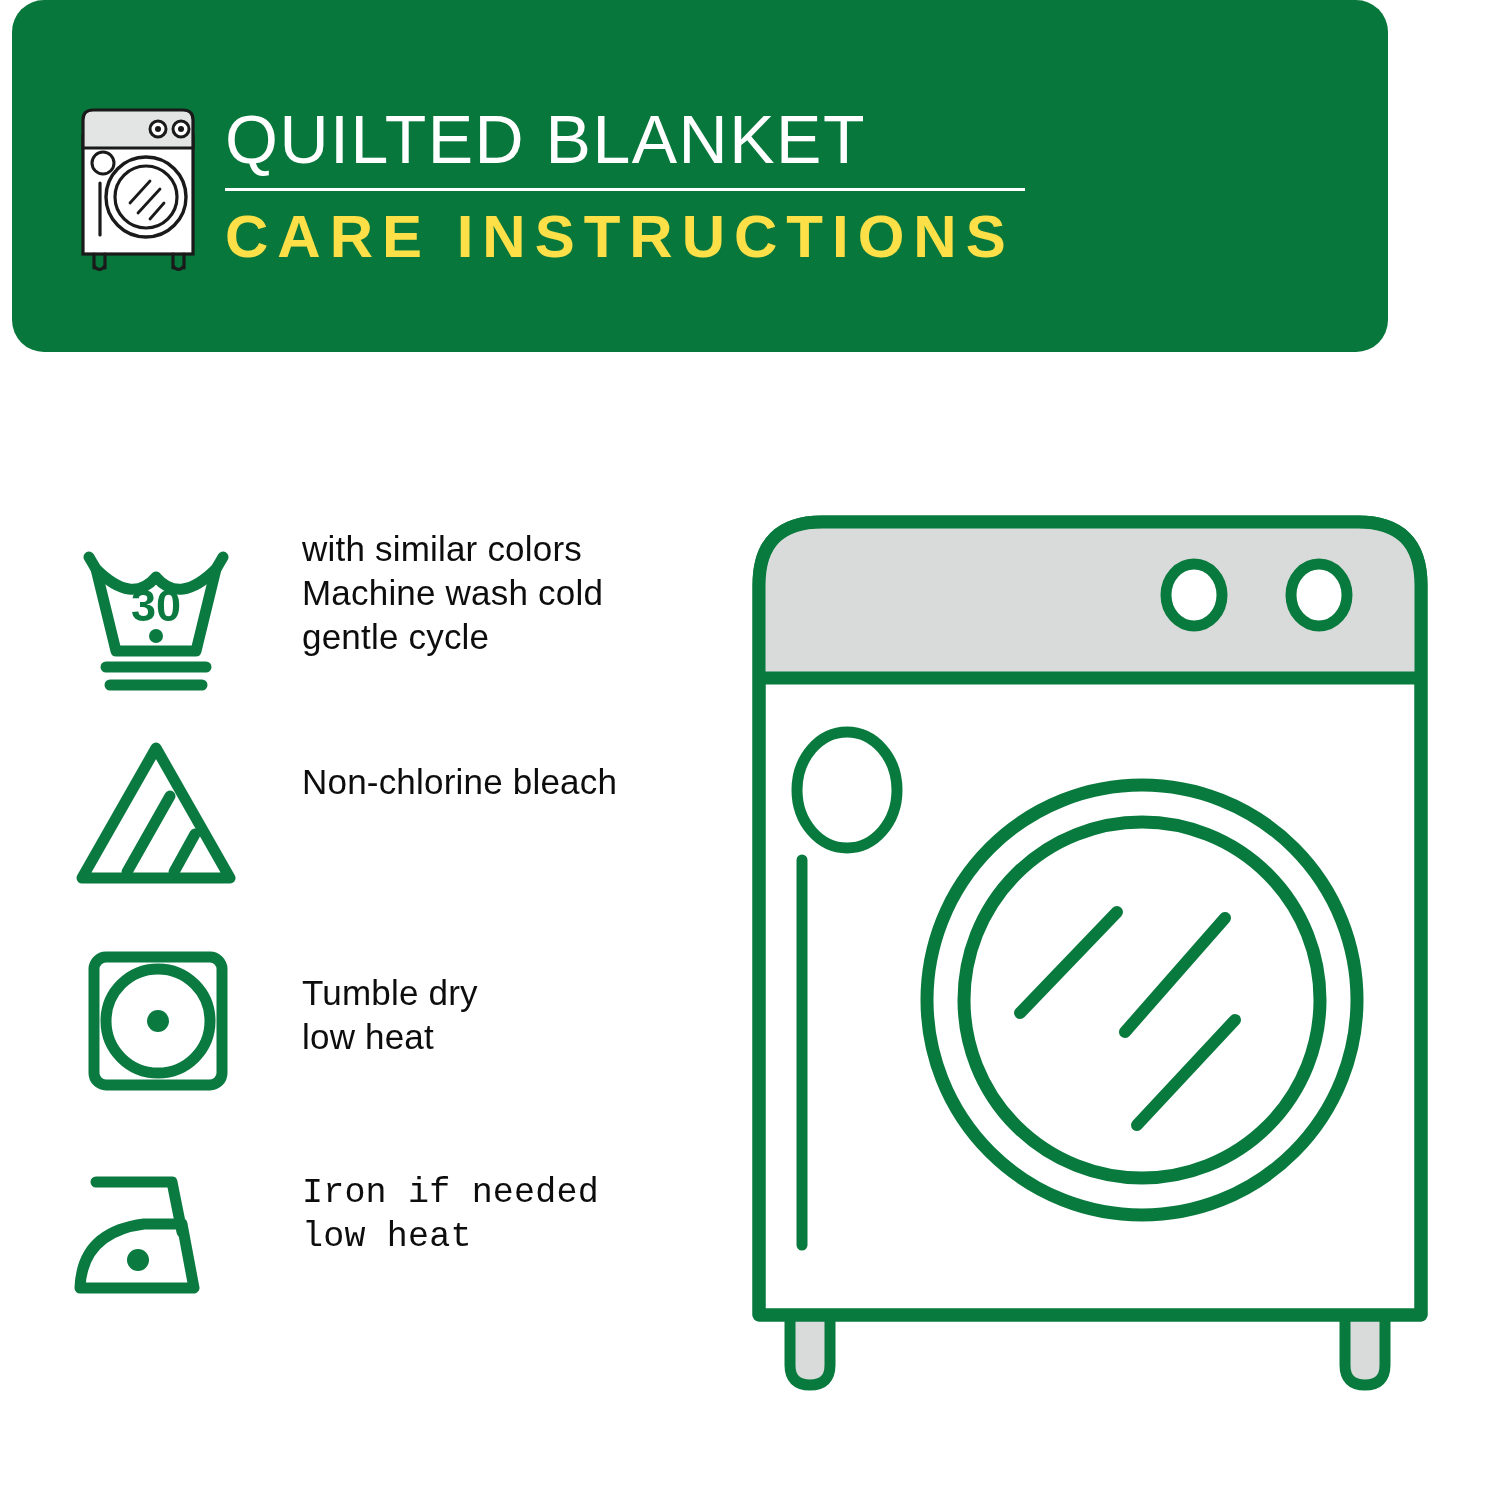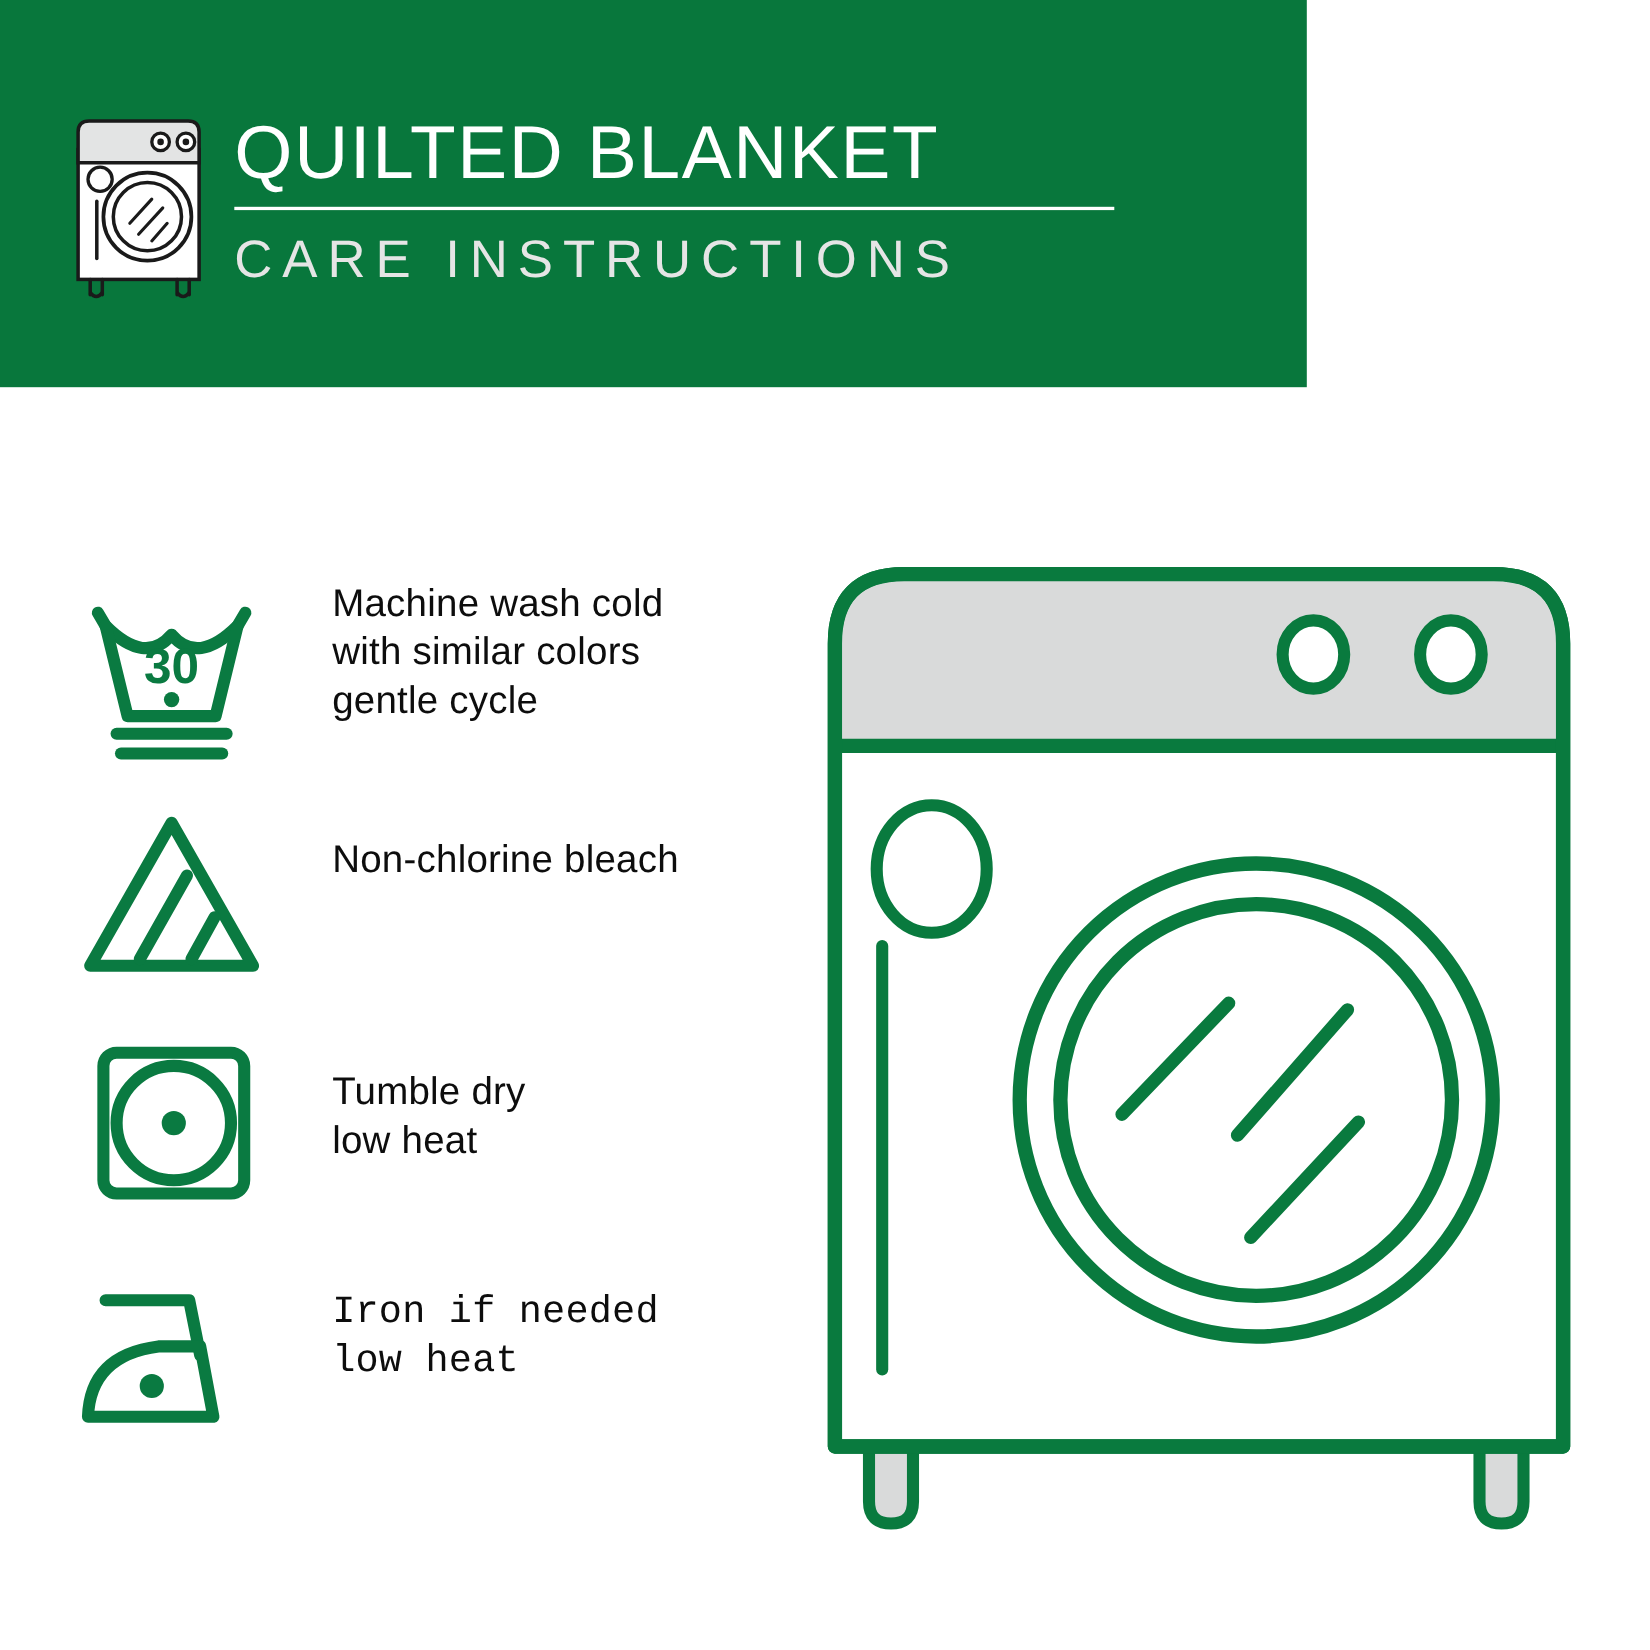--- a/index.html
+++ b/index.html
@@ -16,26 +16,27 @@
   .page {
     position: relative;
     width: 1500px;
     height: 1500px;
     background: #ffffff;
   }
 
   
   .header {
     position: absolute;
-    left: 0;
+    left: 12px;
     top: 0;
-    width: 1188px;
+    width: 1376px;
     height: 352px;
     background: #08773c;
     box-sizing: border-box;
+    border-radius: 32px;
   }
   .header-logo {
     position: absolute;
     left: 62px;
     top: 103px;
     width: 132px;
     height: 170px;
   }
   .header-titles {
     position: absolute;
@@ -54,23 +55,23 @@
   }
   .title-rule {
     width: 800px;
     height: 3px;
     background: #ffffff;
     margin-top: 10px;
     margin-bottom: 10px;
   }
   .title-sub {
     font-family: "Liberation Sans", sans-serif;
-    font-size: 48px;
-    font-weight: 400;
-    color: #e5e5e5;
+    font-size: 60px;
+    font-weight: 700;
+    color: #fde047;
     letter-spacing: 9px;
     line-height: 72px;
     white-space: nowrap;
   }
 
   
   .care-list {
     position: absolute;
     left: 0;
     top: 505px;
@@ -174,22 +175,22 @@
             <path d="M17 18 L24 30 Q60 66 84 38 Q108 66 144 30 L151 18"></path>
             <path d="M24 30 L44 112 L124 112 L144 30"></path>
             <line x1="34" y1="128" x2="134" y2="128"></line>
             <line x1="38" y1="146" x2="130" y2="146"></line>
           </g>
           <text x="84" y="82" text-anchor="middle" font-family="Liberation Sans, sans-serif" font-size="45" font-weight="700" fill="#0a7a41">30</text>
           <circle cx="84" cy="97" r="7" fill="#0a7a41"></circle>
         </svg>
       </div>
       <div class="care-text">
+        <span class="ln">with similar colors</span>
         <span class="ln">Machine wash cold</span>
-        <span class="ln">with similar colors</span>
         <span class="ln">gentle cycle</span>
       </div>
     </div>
 
     <div class="care-row row-1">
       <div class="care-icon">
         <svg viewBox="0 0 170 155" width="170" height="155">
           <g fill="none" stroke="#0a7a41" stroke-width="11" stroke-linecap="round" stroke-linejoin="round">
             <path d="M86 14 L160 144 L12 144 Z"></path>
             <line x1="57" y1="138" x2="100" y2="62"></line>

